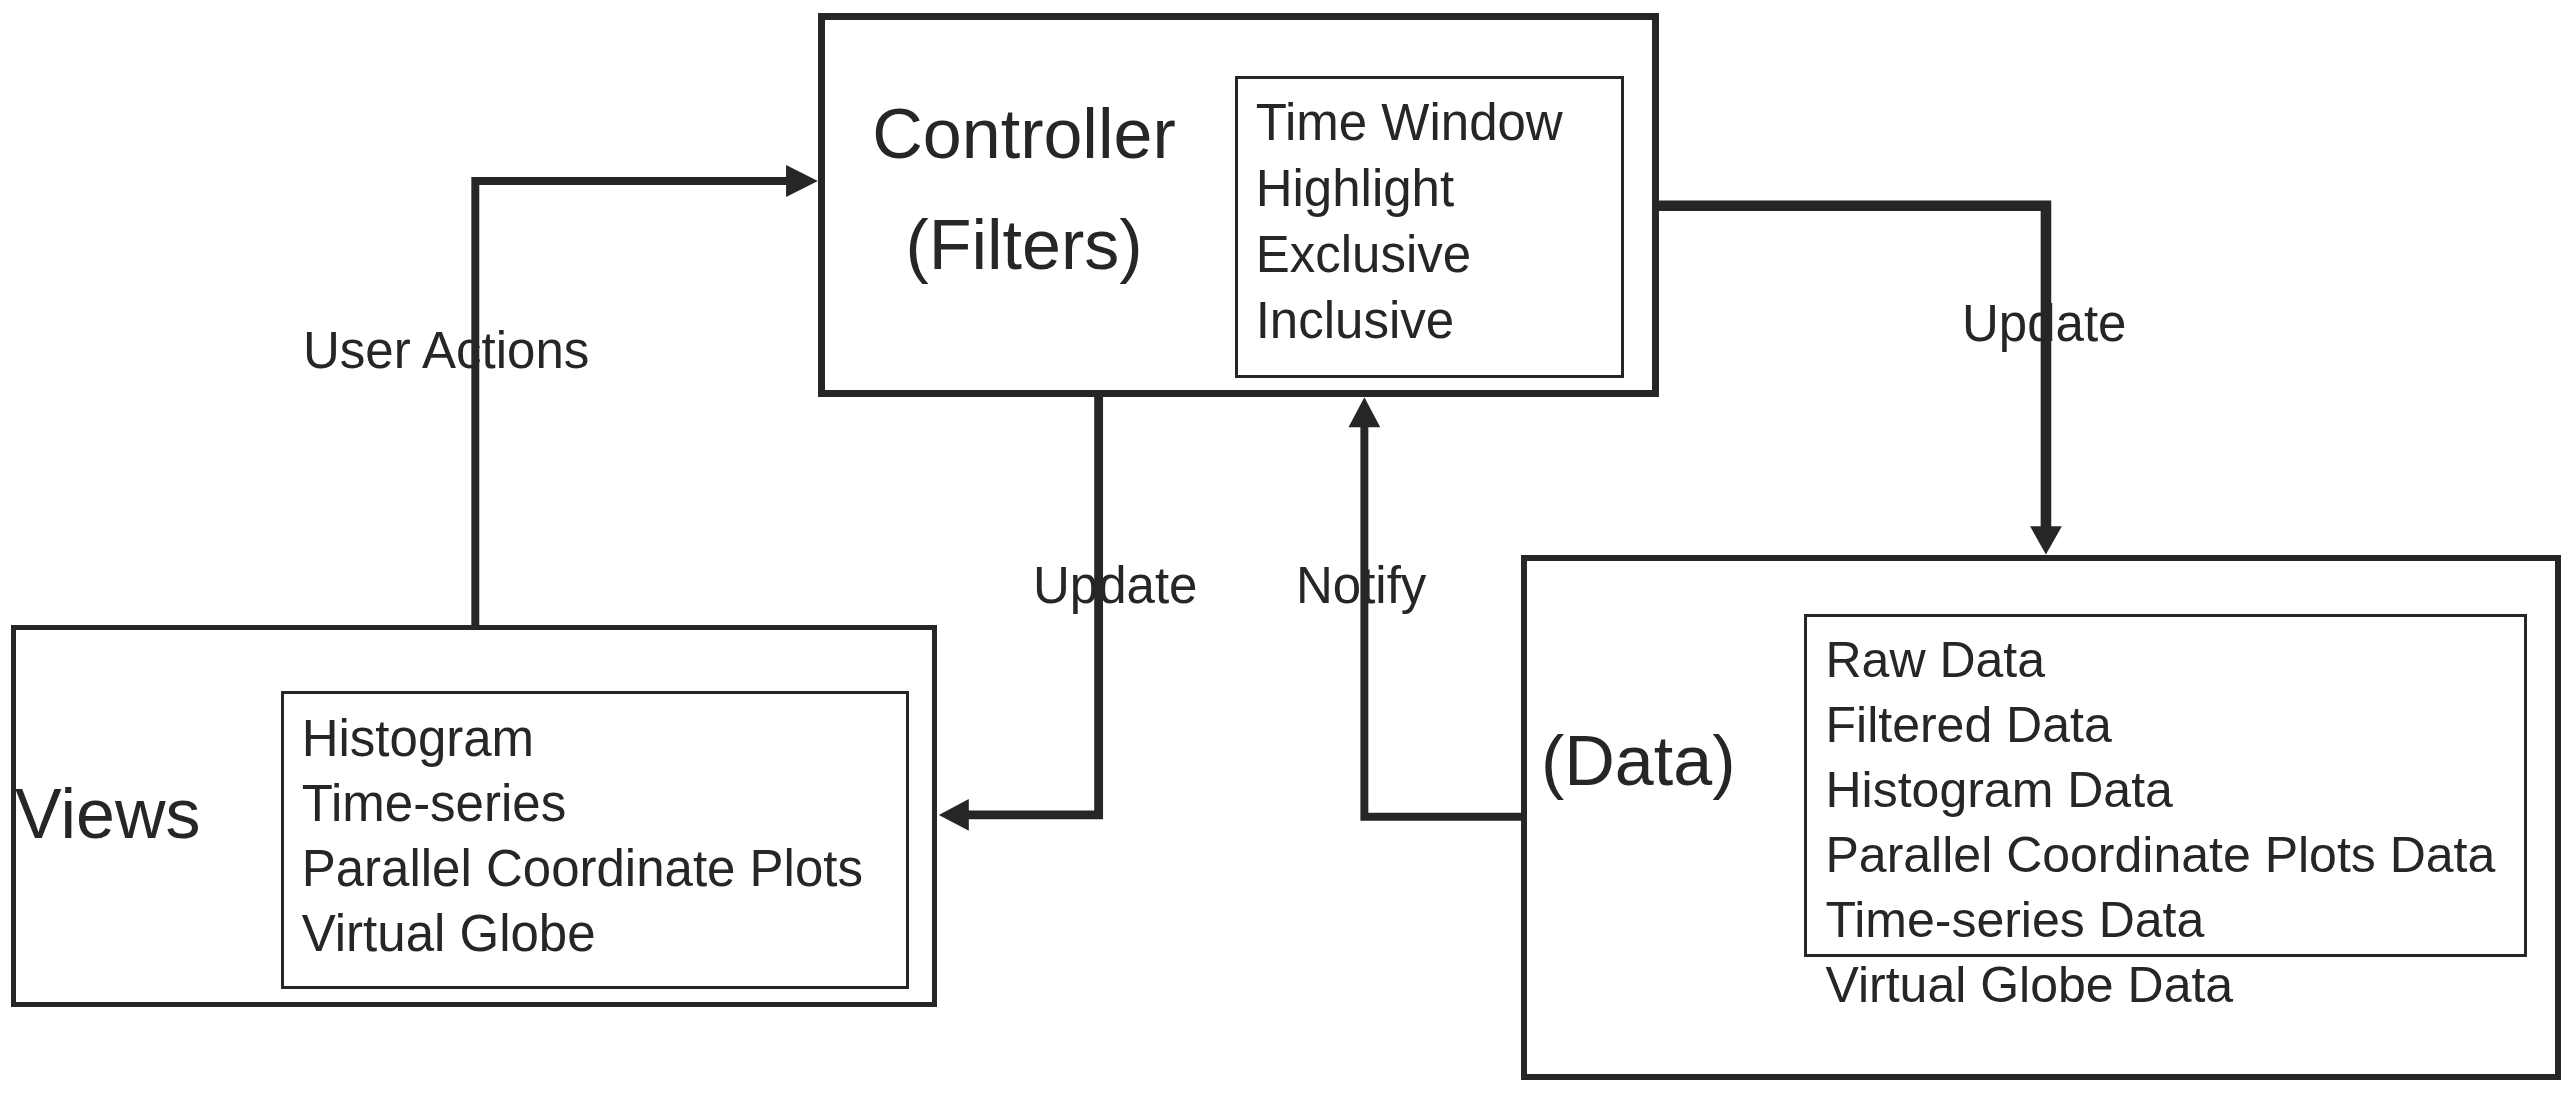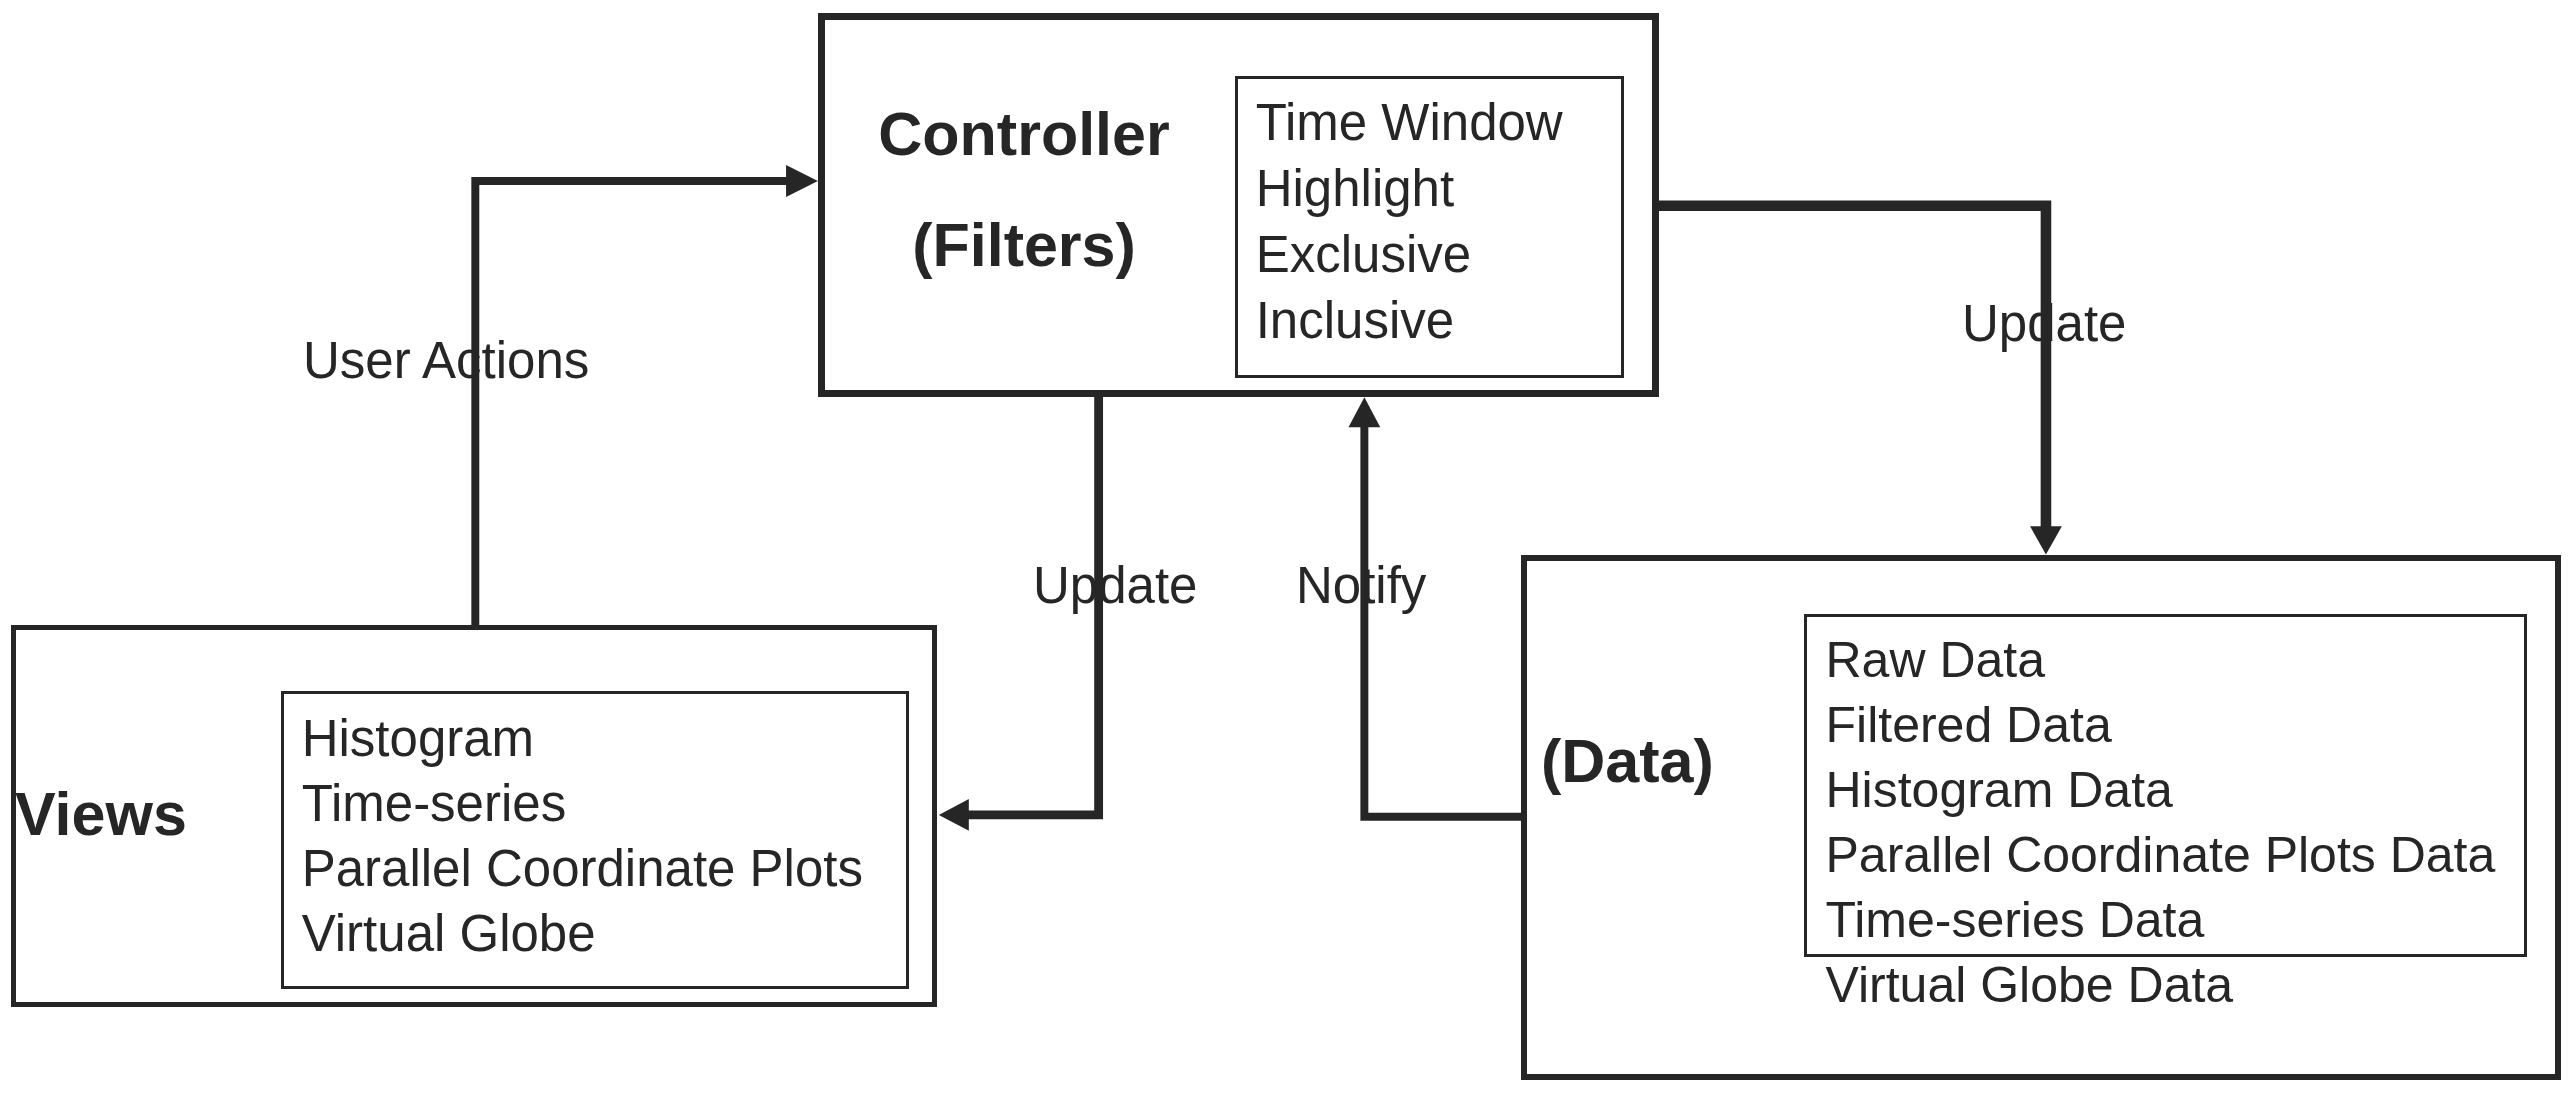--- a/index.html
+++ b/index.html
@@ -8,36 +8,36 @@
   #canvas {
     position:relative; width:2576px; height:1093px;
     background:var(--bg); color:var(--ink);
     font-family:"Liberation Sans", sans-serif; overflow:hidden;
   }
   .node { position:absolute; background:transparent; }
   #controller-box { left:818px;  top:13.2px;  width:841px;  height:384px; border:7px solid var(--ink); }
   #views-box      { left:10.6px;   top:625px; width:926px; height:382px; border:5.3px solid var(--ink); }
   #model-box      { left:1521px; top:555px; width:1040px; height:525px; border:6.2px solid var(--ink); }
 
-  .node-title { position:absolute; font-weight:bold; font-size:61px; line-height:111px; white-space:nowrap; }
+  .node-title { position:absolute; font-weight:normal; font-size:70px; line-height:111px; white-space:nowrap; }
   #controller-title { left:820px;  top:79px;  width:408px; text-align:center; }
   #views-title      { left:15px;   top:759px; }
   #model-title      { left:1541px; top:706px; }
 
   .inner-list { position:absolute; border:3.5px solid var(--ink); font-size:51px; line-height:66px; white-space:nowrap; }
   #controller-inner { left:1235px; top:76px;  width:389px; height:302px; padding:10.6px 17.7px; }
   #views-inner      { left:281px;  top:691px; width:628px; height:298px; padding:12.4px 17.7px; line-height:65px; }
   #model-inner      { left:1804px; top:614px; width:723px; height:343px; padding:10.6px 18.5px; line-height:65px; font-size:50px; }
 
   #edges { position:absolute; left:0; top:0; width:2576px; height:1093px; pointer-events:none; }
   .edge-line { fill:none; stroke:var(--ink); }
   .edge-head { fill:var(--ink); stroke:none; }
 
   .edge-label { position:absolute; font-size:51px; line-height:58px; white-space:nowrap; }
-  #label-user-actions { left:303px;  top:332px; }
+  #label-user-actions { left:303px;  top:322px; }
   #label-update-model { left:1962px; top:295px; }
   #label-update-views { left:1033px; top:557px; }
   #label-notify       { left:1296px; top:557px; }
 </style>
 </head>
 <body>
 
 <div id="canvas">
 
   <div class="node" id="controller-box"></div>

